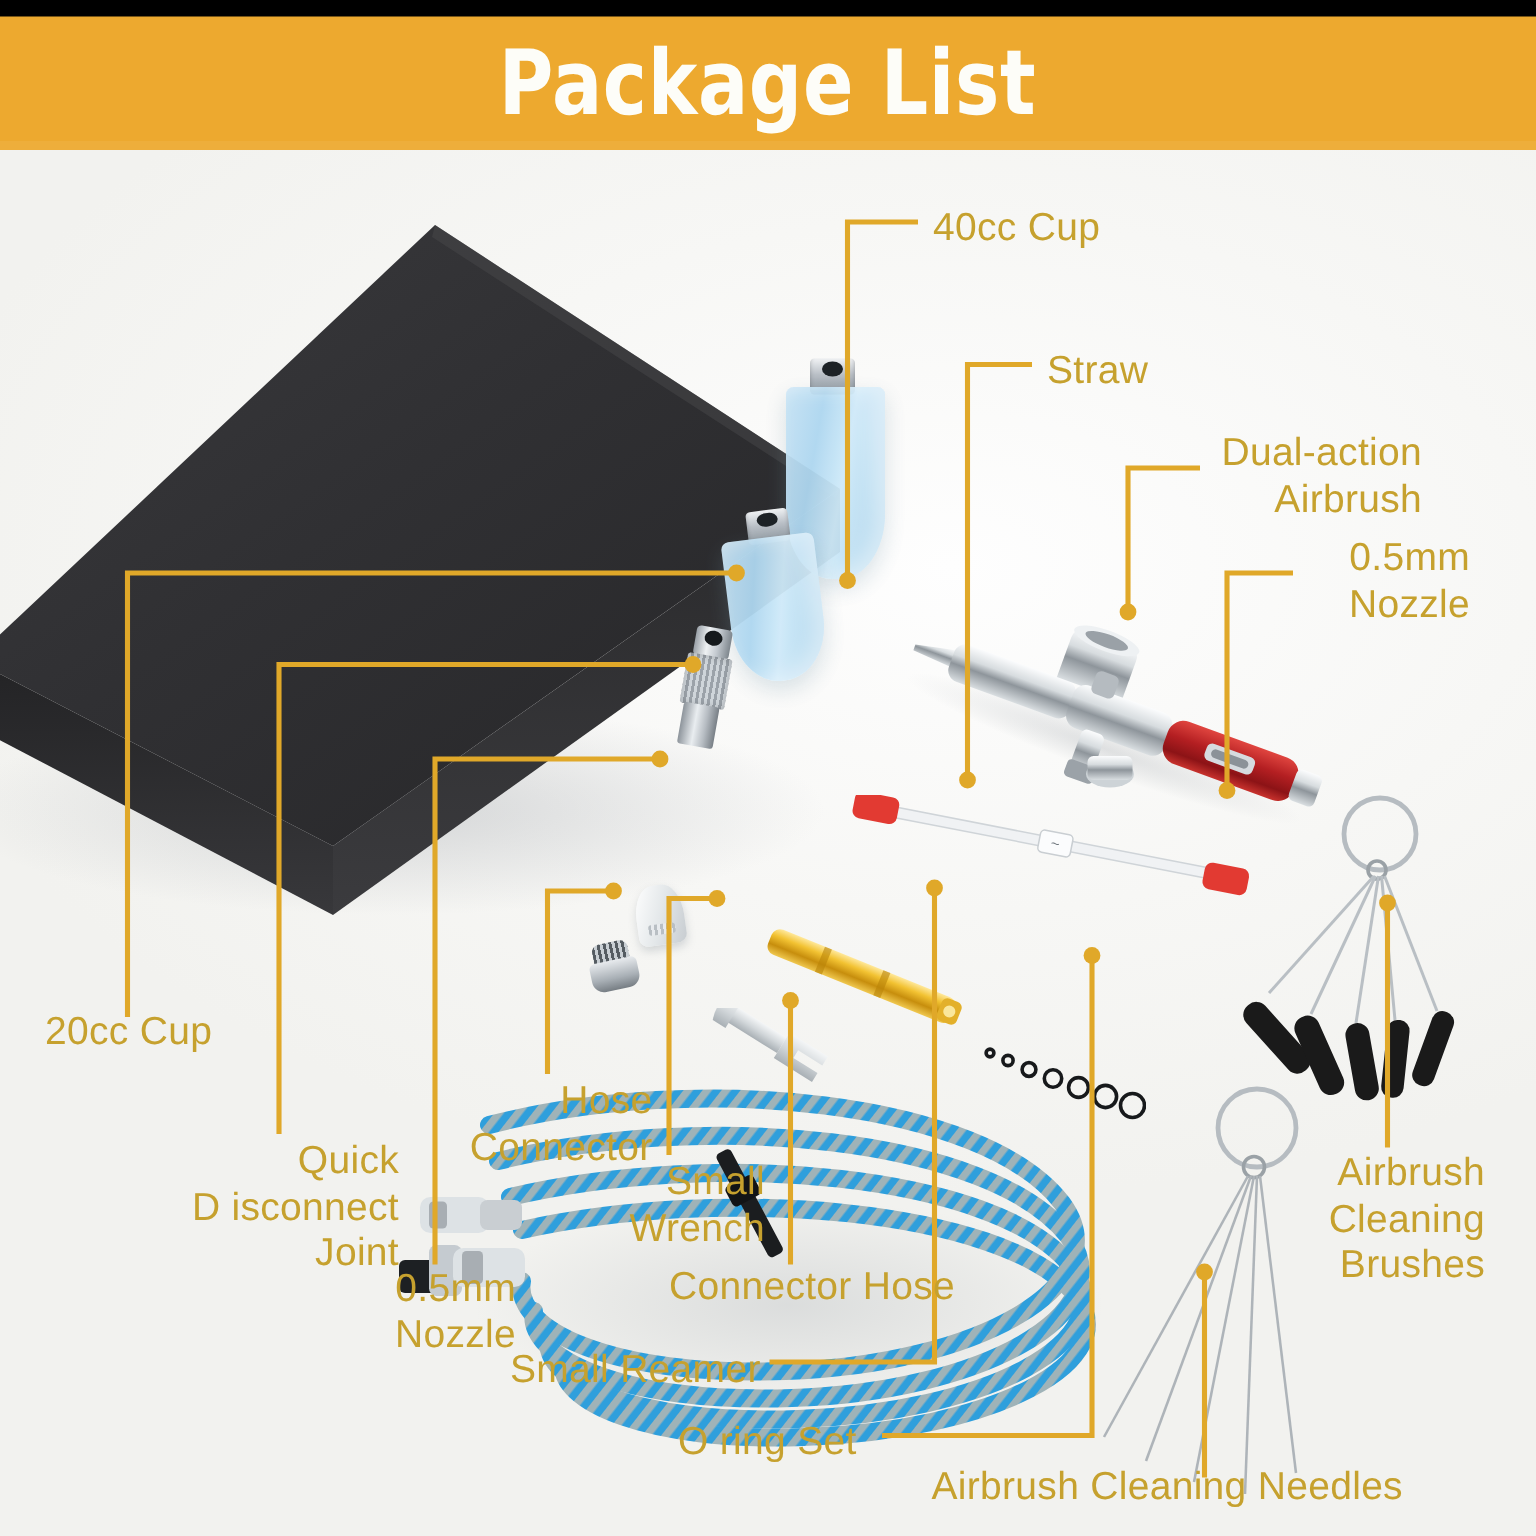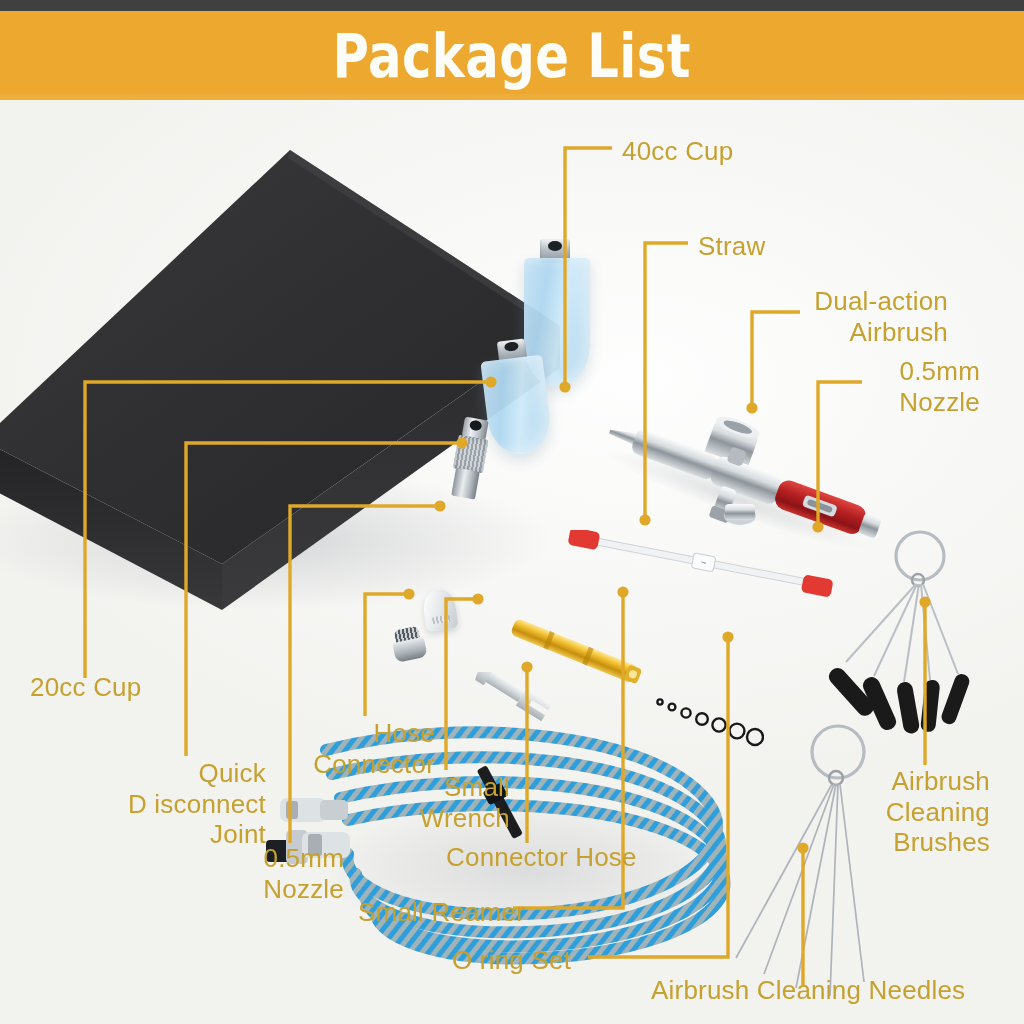--- a/index.html
+++ b/index.html
@@ -5,21 +5,21 @@
 <style>
   html, body {
     margin: 0;
     padding: 0;
     background: #ffffff;
   }
   #page {
     position: relative;
     width: 1024px;
     height: 1024px;
-    background: #404040;
+    background: #000000;
     overflow: hidden;
     font-family: "Liberation Sans", sans-serif;
   }
 
   
   #header-banner {
     position: absolute;
     left: 0;
     top: 11px;
     width: 1024px;
@@ -531,23 +531,23 @@
 Nozzle</div>
 
   <div class="callout-label ta-center" style="left:382px; top:772px; width:128px;">Small
 Wrench</div>
 
   <div class="callout-label ta-center" style="left:295px; top:718px; width:140px;">Hose
 Connector</div>
 
   <div class="callout-label" style="left:446px; top:842px;">Connector Hose</div>
 
-  <div class="callout-label" style="left:340px; top:897px;margin-left:18px;">Small Reamer</div>
+  <div class="callout-label" style="left:340px; top:897px;">Small Reamer</div>
 
   <div class="callout-label" style="left:452px; top:945px;">O ring Set</div>
 
-  <div class="callout-label" style="left:651px; top:975px;">Airbrush Cleaning Needles</div>
+  <div class="callout-label" style="left:621px; top:975px;">Airbrush Cleaning Needles</div>
 
   <div class="callout-label ta-center" style="left:860px; top:766px; width:130px;">Airbrush
 Cleaning
 Brushes</div>
 
 </div>
 
 </body></html>

